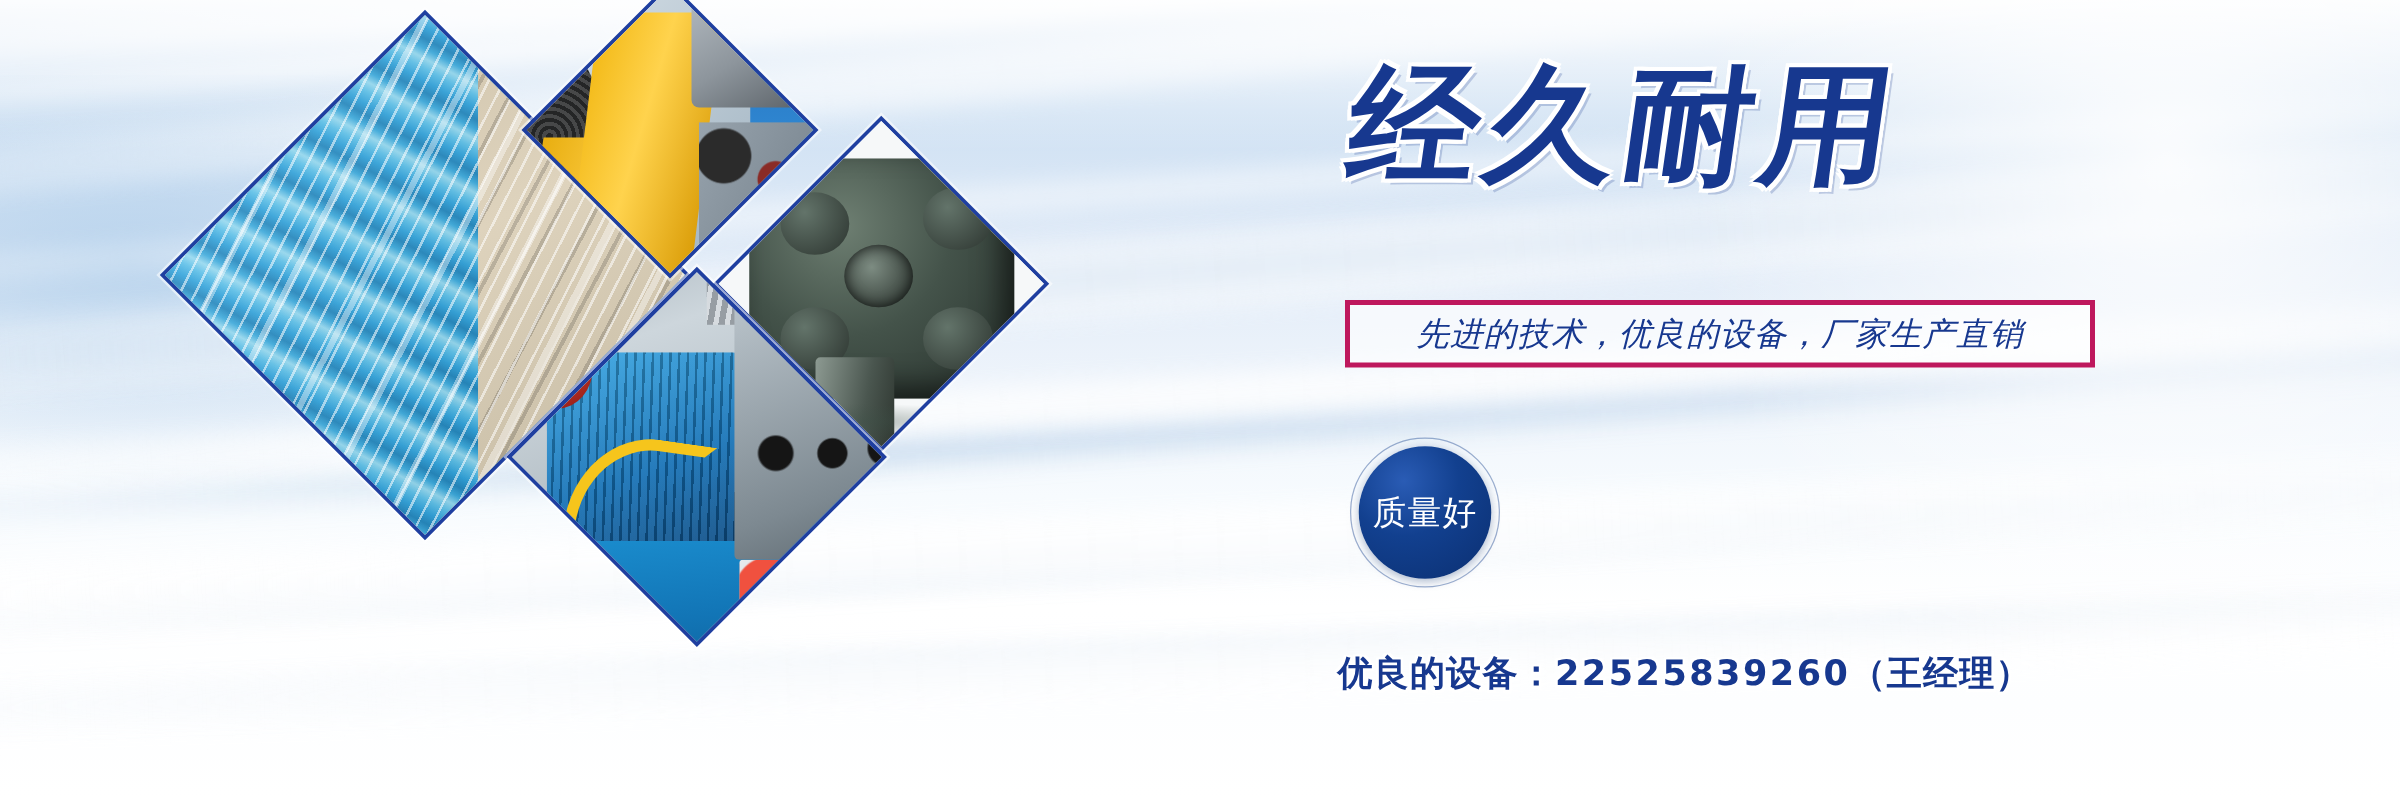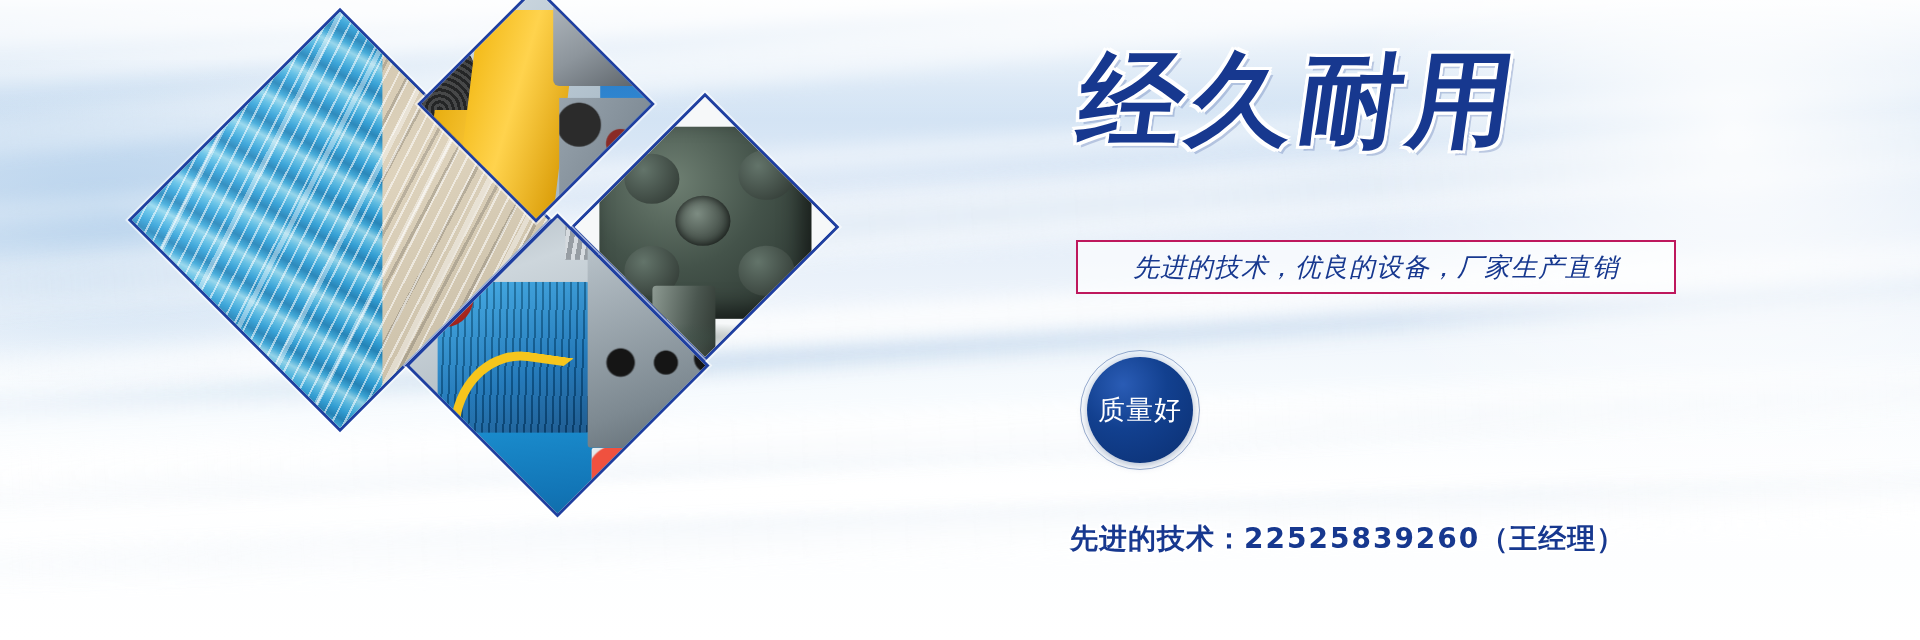--- a/index.html
+++ b/index.html
@@ -273,21 +273,21 @@
     text-shadow:
       3px 0 0 #fff, -3px 0 0 #fff, 0 3px 0 #fff, 0 -3px 0 #fff,
       3px 3px 0 #fff, -3px -3px 0 #fff, 3px -3px 0 #fff, -3px 3px 0 #fff,
       5px 5px 0 rgba(23,56,143,.22);
     white-space:nowrap;
   }
 
   .subtitle-box {
     position:absolute; left:16px; top:240px;
     width:600px; height:54px;
-    border:2px solid #be185d;
+    border:4px solid #be185d;
     background:rgba(255,255,255,.62);
     display:flex; align-items:center; justify-content:center;
   }
   .subtitle-text {
     font-size:26px;
     color:#17388f;
     font-style:italic;
     letter-spacing:1px;
     font-family:"DejaVu Sans","Liberation Sans",sans-serif;
     white-space:nowrap;
@@ -422,17 +422,17 @@
 
     <div class="circles">
       <div class="circle-wrap">
         <div class="circle">
           <span class="circle-label">质量好</span>
         </div>
       </div>
     </div>
 
     <div class="phone-line">
-      <span>先进的技术：</span><span class="phone-num">22525839260</span><span>（王经理）</span>
+      <span>优良的设备：</span><span class="phone-num">22525839260</span><span>（王经理）</span>
     </div>
 
   </div>
 </div>
 
 </body></html>

